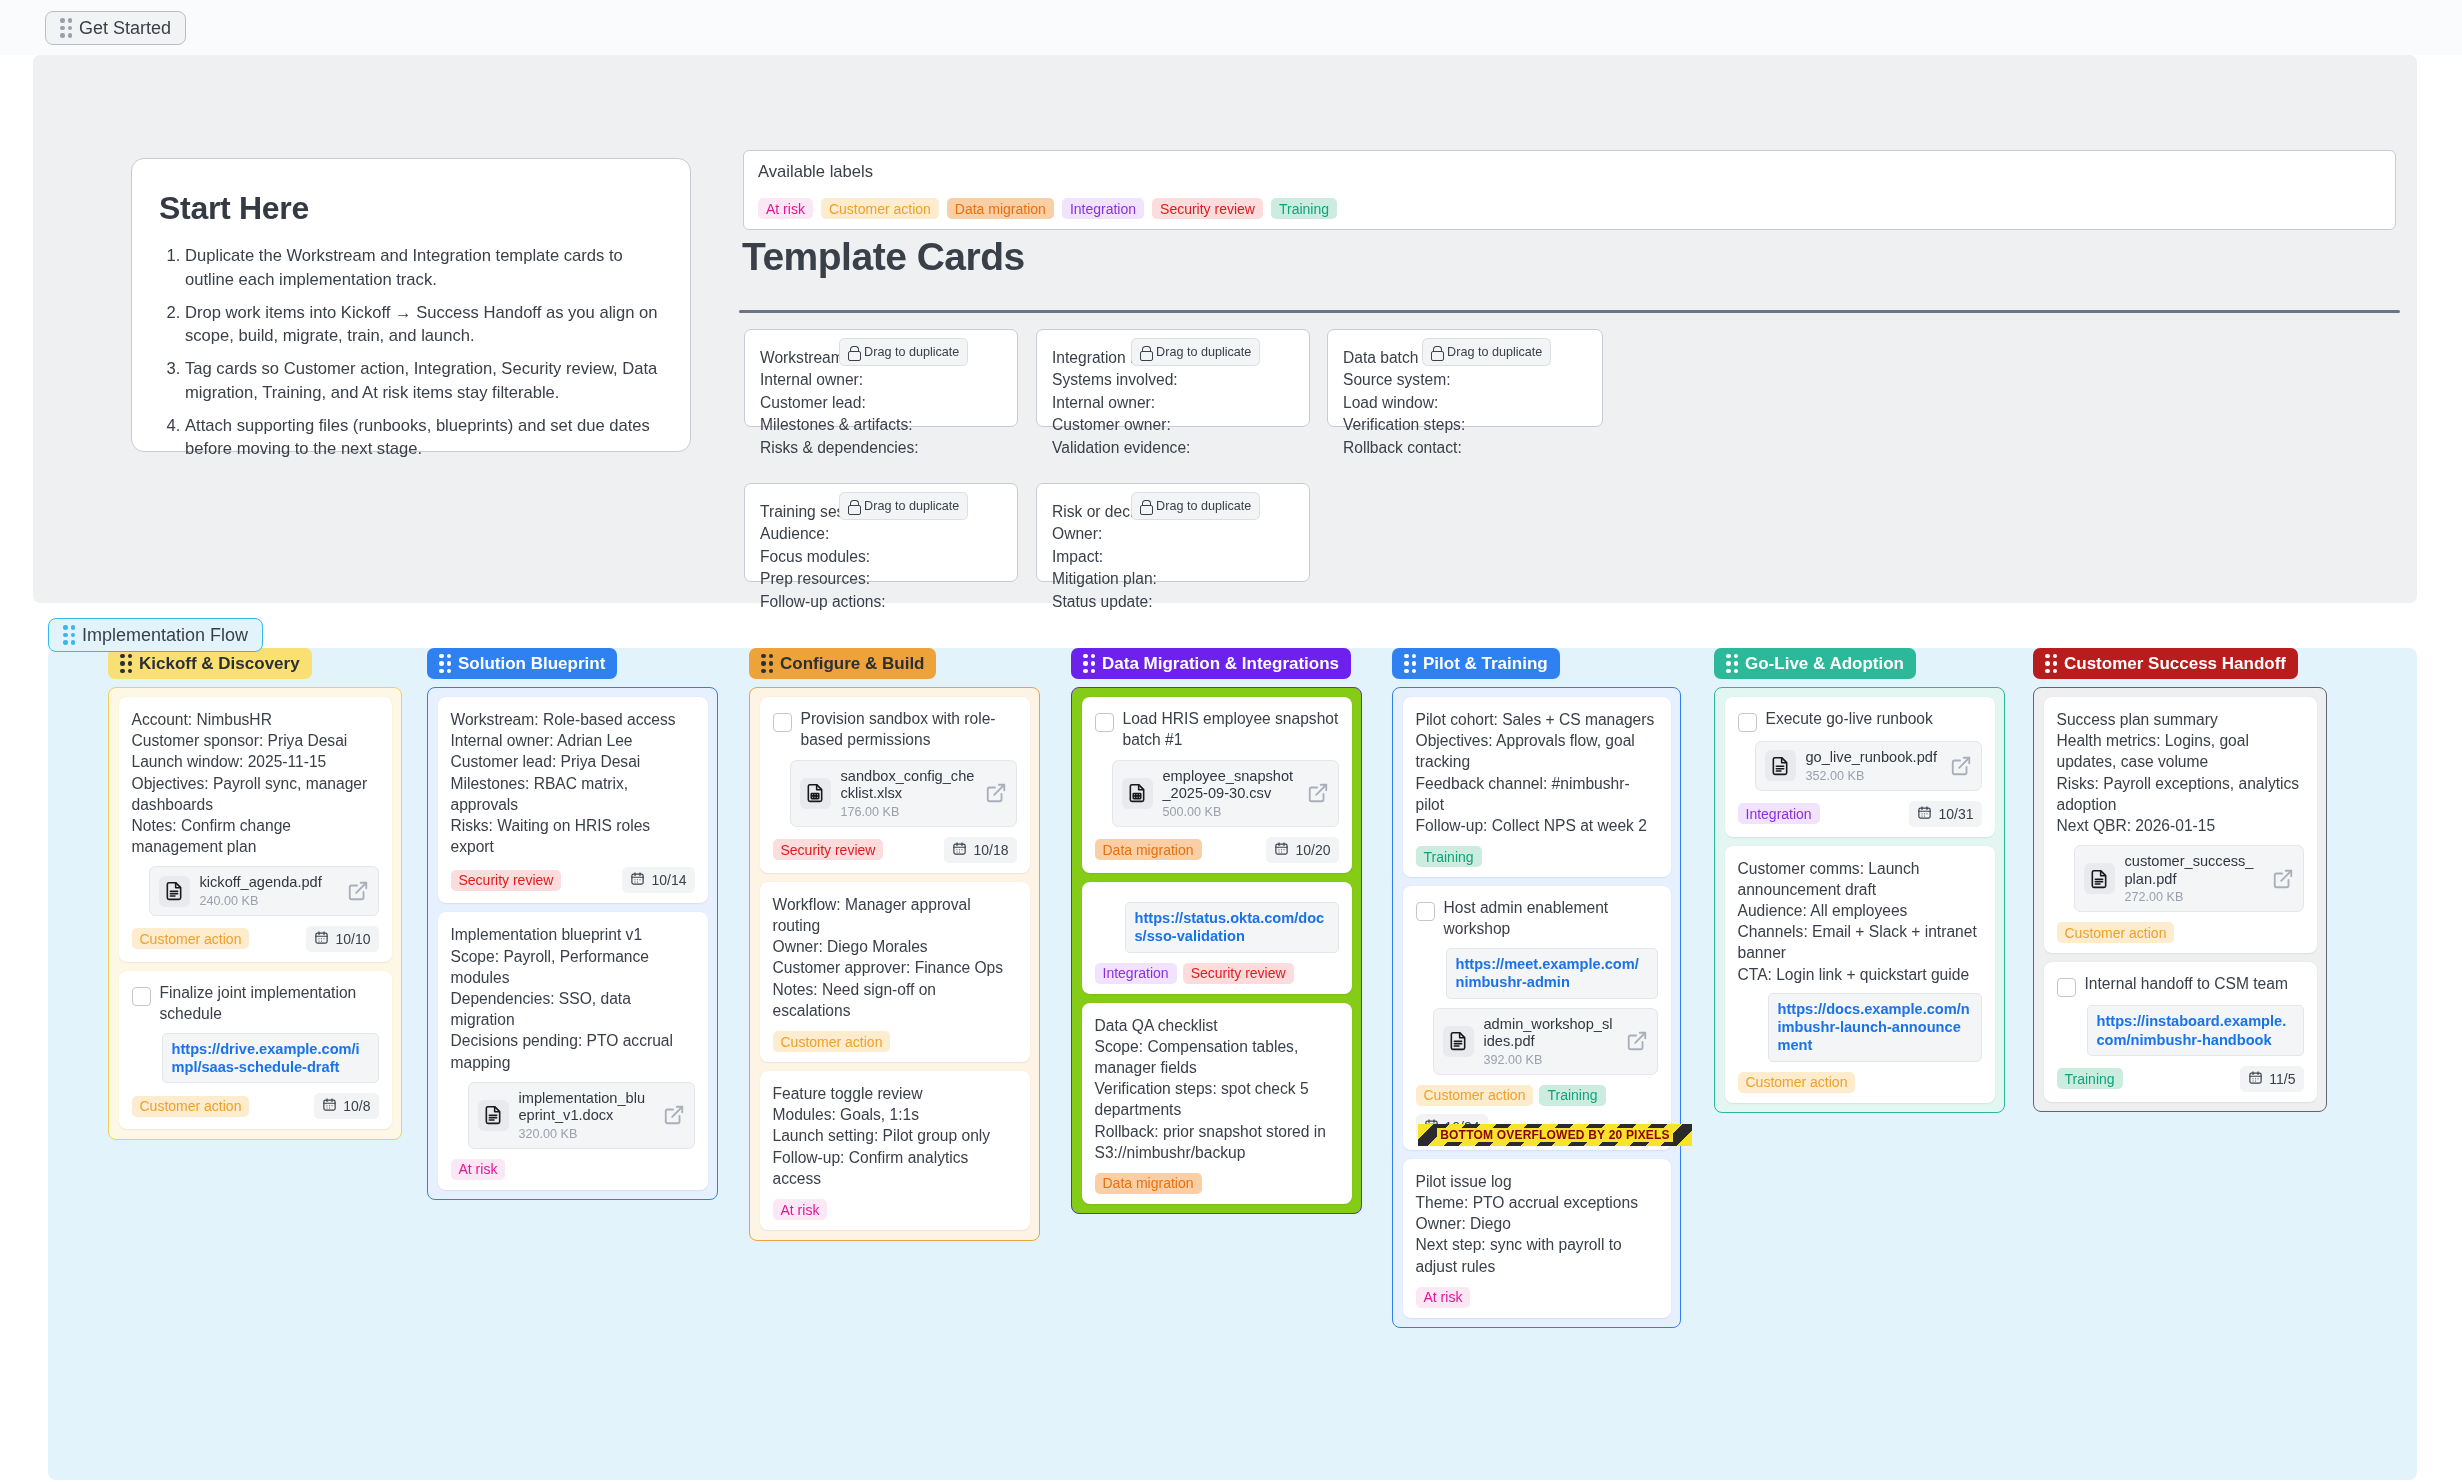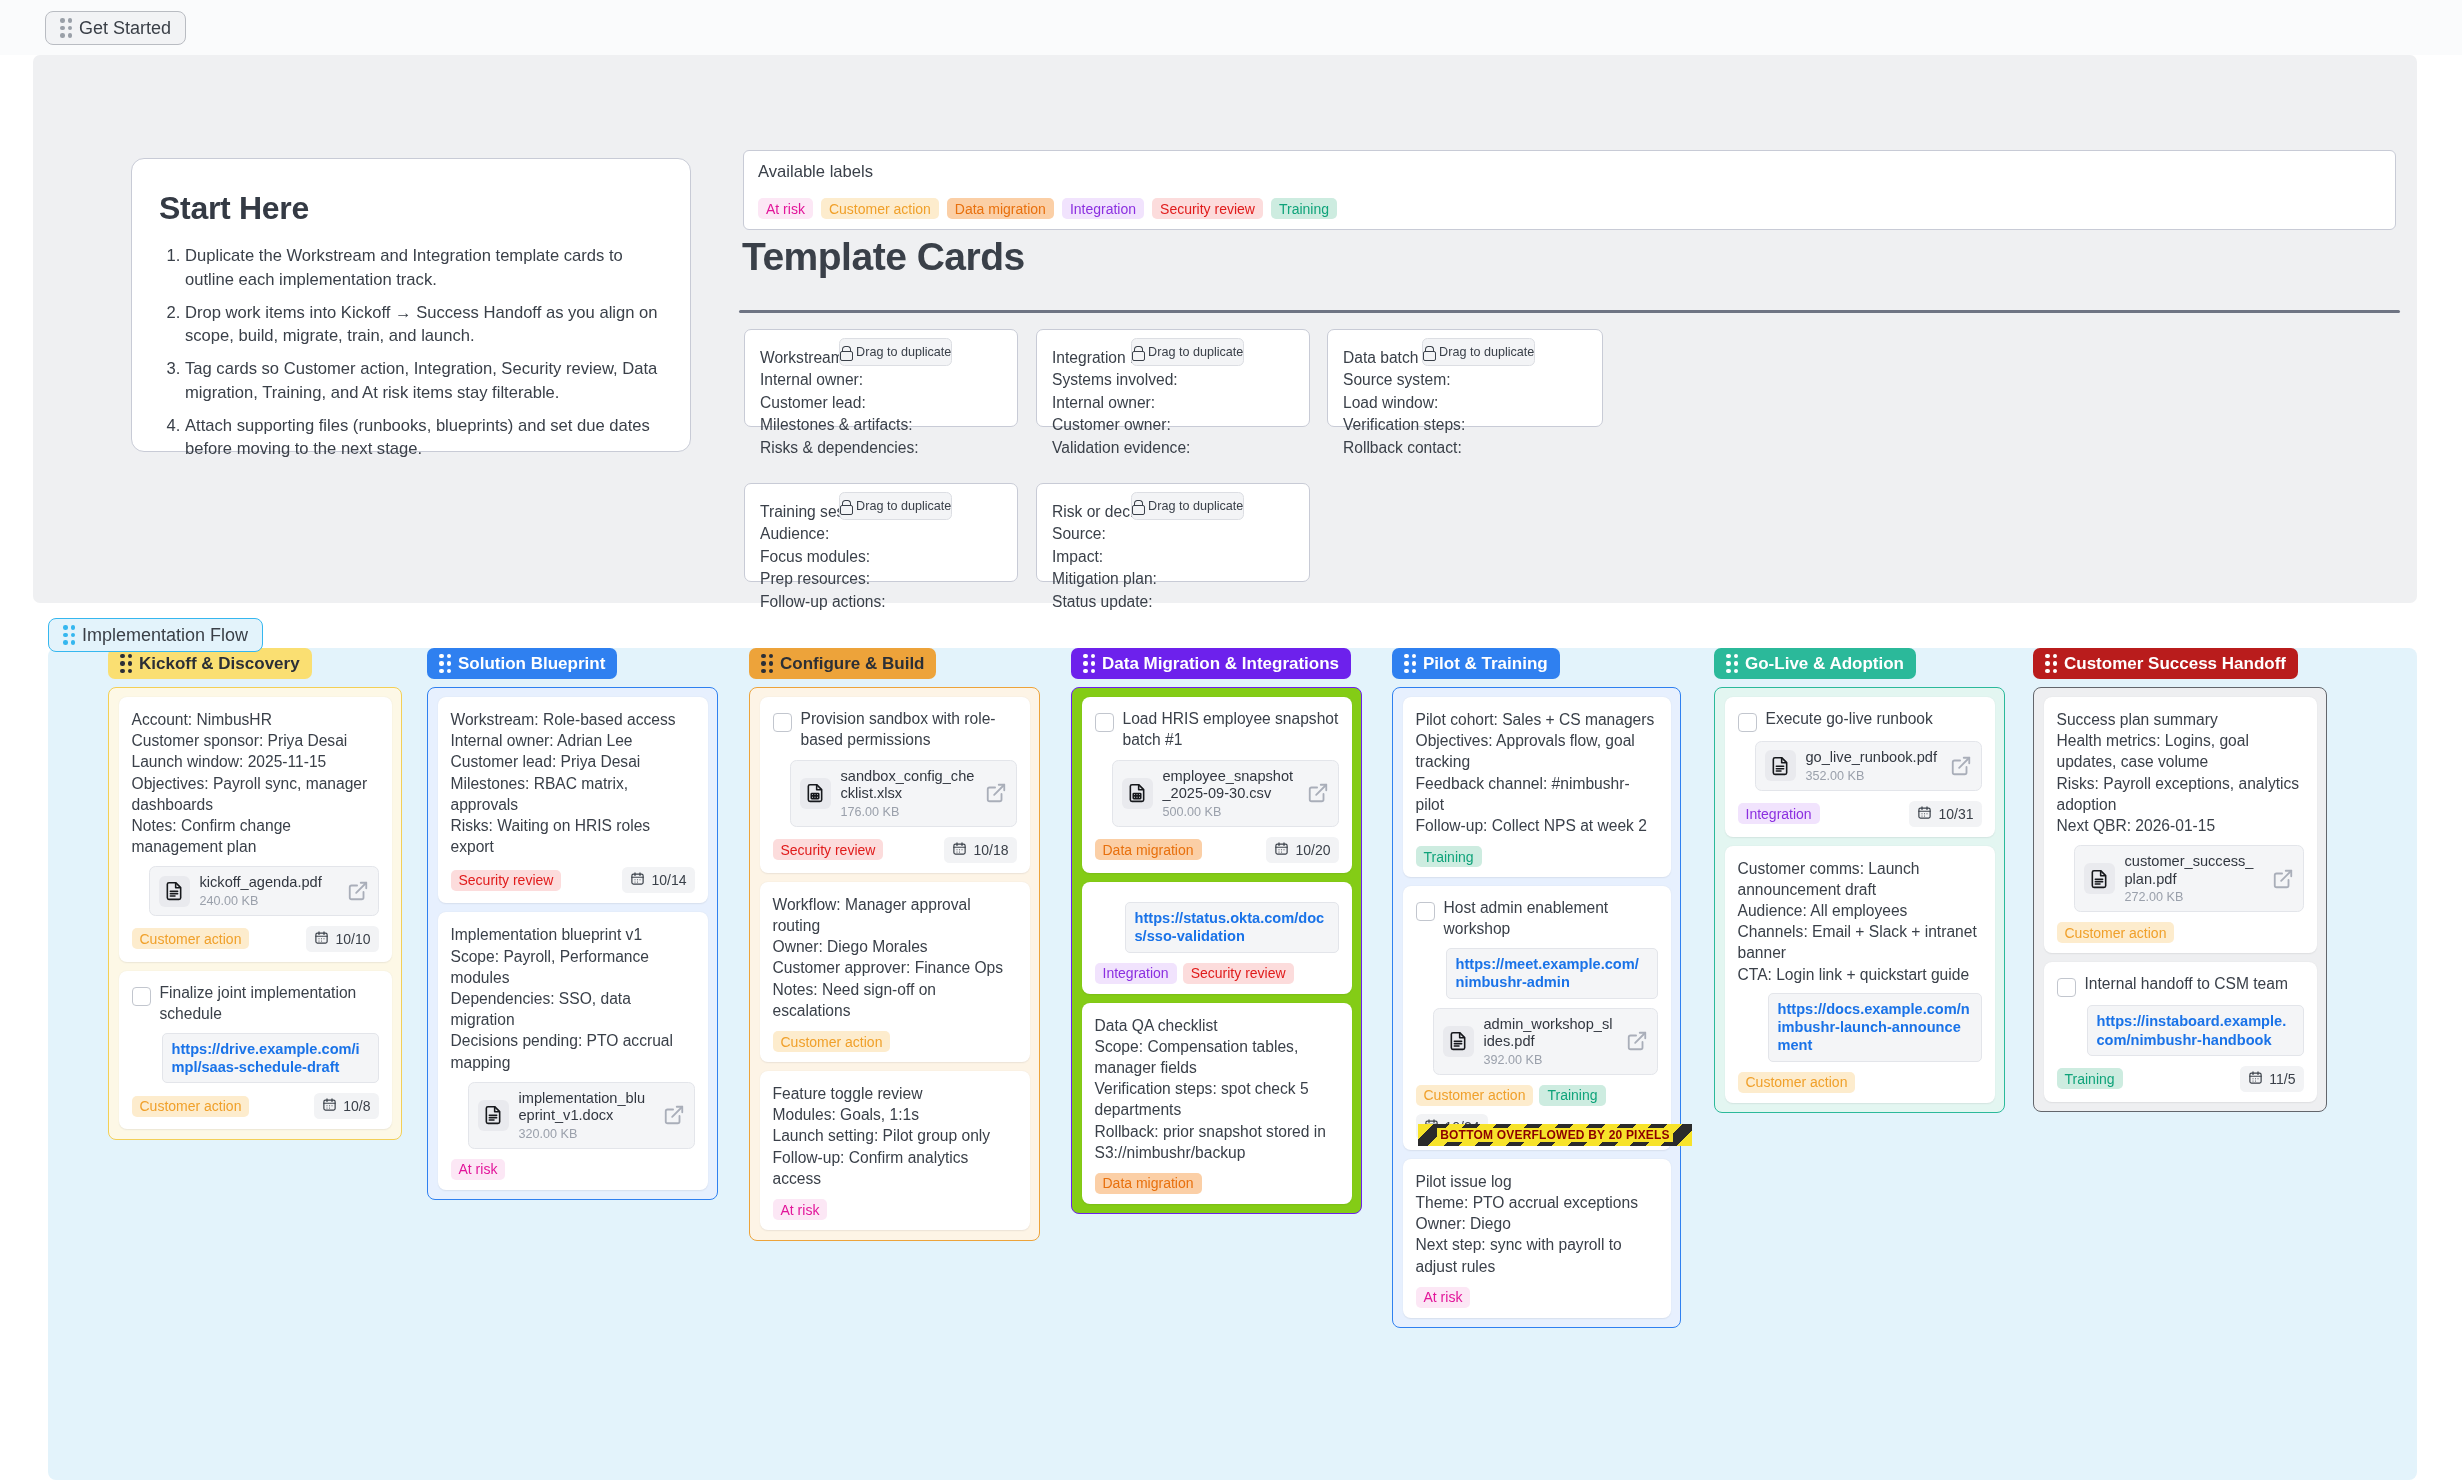--- a/index.html
+++ b/index.html
@@ -55,21 +55,21 @@
 
   .tplcard {
     position:absolute; background:#ffffff; border:1.5px solid #c8cbd6; border-radius:7px;
     padding:17px 15px; font-size:15.6px; line-height:1.44; color:#3a4049;
   }
   .tplcard .line { white-space:nowrap; overflow:hidden; }
   .dragdup {
     position:absolute; top:8px; left:94px;
     display:inline-flex; align-items:center; gap:5.5px;
     background:#f3f4f6; border:1px solid #dcdee3; border-radius:5.5px;
-    padding:4px 0; font-size:12.6px; color:#3a4049; white-space:nowrap;
+    padding:4px 8px; font-size:12.6px; color:#3a4049; white-space:nowrap;
   }
   .lock { width:10.6px; height:13px; position:relative; display:inline-block; }
   .lock::before { content:""; position:absolute; left:2px; top:0; width:6.5px; height:5.5px; border:1.5px solid #3a4049; border-bottom:none; border-radius:3.5px 3.5px 0 0; }
   .lock::after { content:""; position:absolute; left:0; top:5px; width:10.6px; height:8px; border:1.5px solid #3a4049; border-radius:2px; }
 
   
   .board {
     position:absolute; left:48px; top:648px; width:2369px; height:832px;
     background:#e3f3fb; border-radius:8px;
   }
@@ -213,21 +213,21 @@
           <div class="line">Focus modules:</div>
           <div class="line">Prep resources:</div>
           <div class="line">Follow-up actions:</div>
         </div>
         <div class="tplcard" style="left:1003px;top:428px;width:274px;height:99px">
           <div class="dragdup">
             <span class="lock"></span>
             <span>Drag to duplicate</span>
           </div>
           <div class="line">Risk or decision:</div>
-          <div class="line">Source:</div>
+          <div class="line">Owner:</div>
           <div class="line">Impact:</div>
           <div class="line">Mitigation plan:</div>
           <div class="line">Status update:</div>
         </div>
       </div>
   </div>
 
   <div class="board">
     <div id="columns">
         <div class="column" style="left:60px;width:294px"><div class="col-head" style="background:#fadf72;color:#2b2f36">

